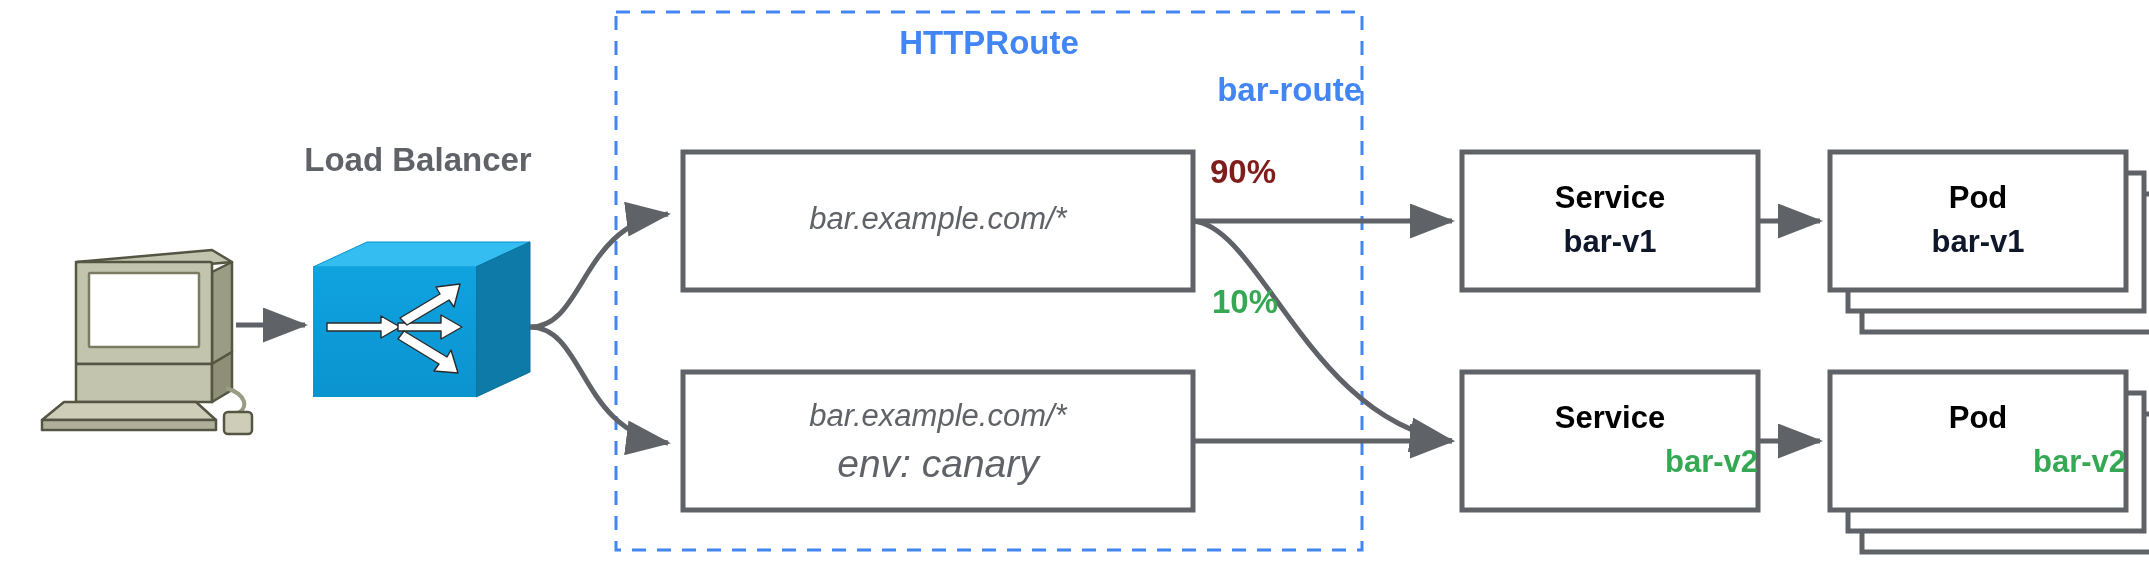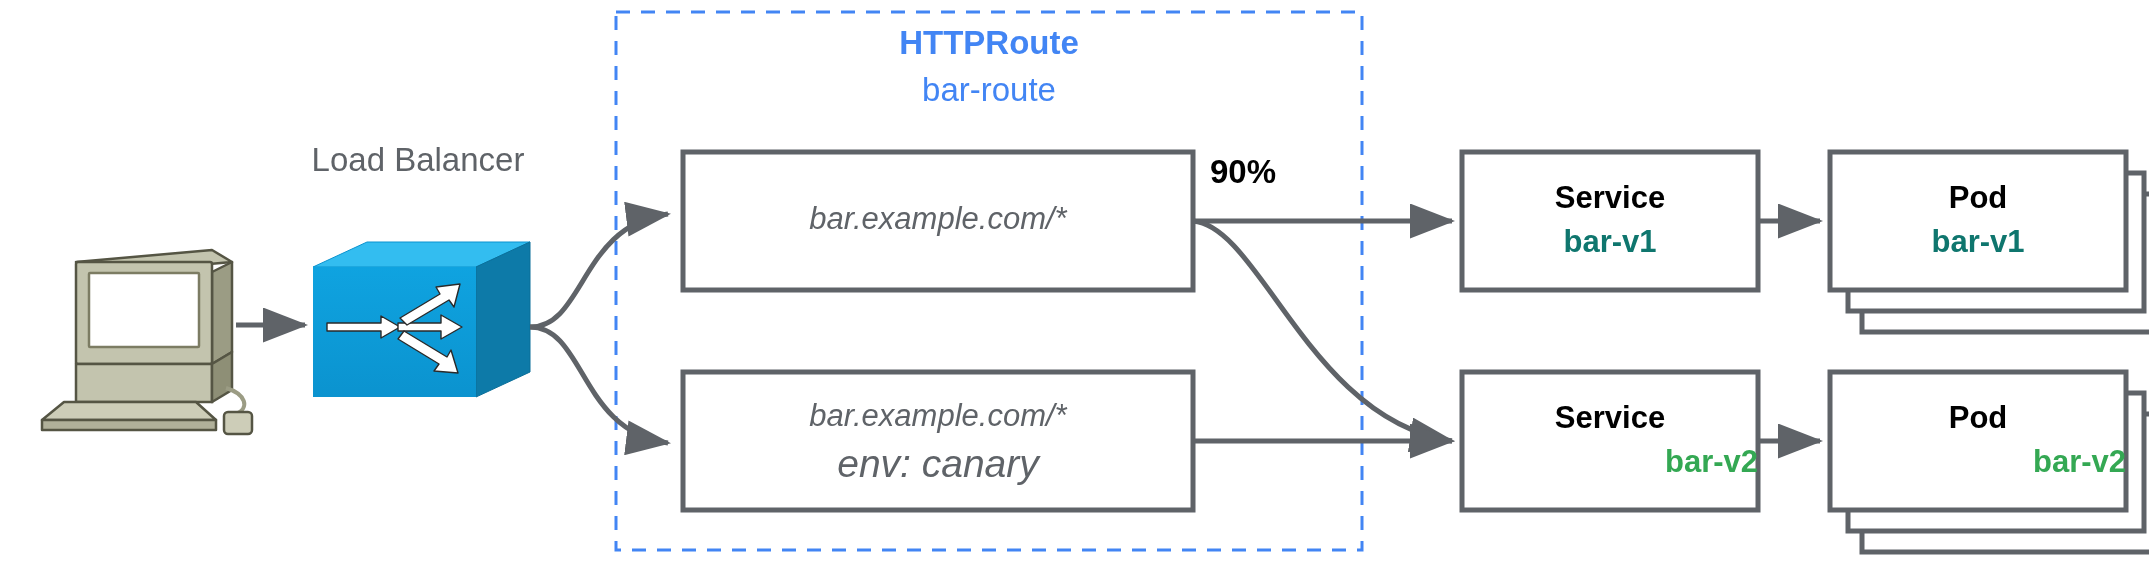--- a/index.html
+++ b/index.html
@@ -23,27 +23,27 @@
     height: 573px;
   }
   .txt {
     position: absolute;
     text-align: center;
     white-space: nowrap;
     line-height: 1.18;
   }
   .gray-label {
     color: #5f6368;
-    font-weight: 400;
+    font-weight: 700;
   }
   .node-title {
     color: #000000;
     font-weight: 700;
   }
-  .blue-b { color: #0f766e; font-weight: 700; }
+  .blue-b { color: #0f172a; font-weight: 700; }
   .green-b { color: #34a853; font-weight: 700; text-align: right; }
   .route-text {
     color: #5f6368;
     font-weight: 400;
     font-style: italic;
   }
 </style>
 </head>
 <body>
 
@@ -130,30 +130,31 @@
     </g>
 
     <g>
       <rect x="1862" y="414" width="296" height="138" fill="#ffffff" stroke="#5f6368" stroke-width="5"></rect>
       <rect x="1848" y="393" width="296" height="138" fill="#ffffff" stroke="#5f6368" stroke-width="5"></rect>
       <rect x="1830" y="372" width="296" height="138" fill="#ffffff" stroke="#5f6368" stroke-width="5"></rect>
     </g>
   </svg>
 
   <div class="txt" style="left:616px; top:24px; width:746px; font-size:33px; font-weight:700; color:#4285f4;">HTTPRoute</div>
-  <div class="txt" style="left:616px; top:71px; width:746px; font-size:33px; font-weight:400; color:#4285f4;">bar-route</div>
+  <div class="txt" style="left:616px; top:71px; width:746px; font-size:33px; font-weight:700; color:#4285f4;text-align:right;">bar-route</div>
 
   <div class="txt gray-label" style="left:268px; top:141px; width:300px; font-size:33px;">Load Balancer</div>
 
   <div class="txt route-text" style="left:683px; top:201px; width:510px; font-size:31px;">bar.example.com/*</div>
 
   <div class="txt route-text" style="left:683px; top:398px; width:510px; font-size:31px;">bar.example.com/*</div>
   <div class="txt route-text" style="left:683px; top:441px; width:510px; font-size:39px;">env: canary</div>
 
-  <div class="txt" style="left:1210px; top:153px; width:130px; font-size:33px; font-weight:700; color:#000000; text-align:left;">90%</div>
+  <div class="txt" style="left:1210px; top:153px; width:130px; font-size:33px; font-weight:700; color:#7f1d1d; text-align:left;">90%</div>
+  <div class="txt" style="left:1212px; top:283px; width:130px; font-size:33px; font-weight:700; color:#34a853; text-align:left;">10%</div>
 
   <div class="txt node-title" style="left:1462px; top:180px; width:296px; font-size:31px;">Service</div>
   <div class="txt blue-b" style="left:1462px; top:224px; width:296px; font-size:31px;">bar-v1</div>
 
   <div class="txt node-title" style="left:1462px; top:400px; width:296px; font-size:31px;">Service</div>
   <div class="txt green-b" style="left:1462px; top:444px; width:296px; font-size:31px;">bar-v2</div>
 
   <div class="txt node-title" style="left:1830px; top:180px; width:296px; font-size:31px;">Pod</div>
   <div class="txt blue-b" style="left:1830px; top:224px; width:296px; font-size:31px;">bar-v1</div>
 

